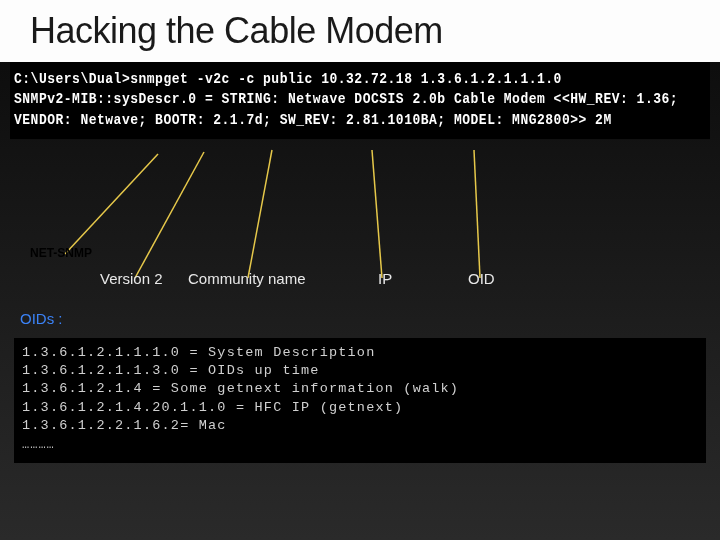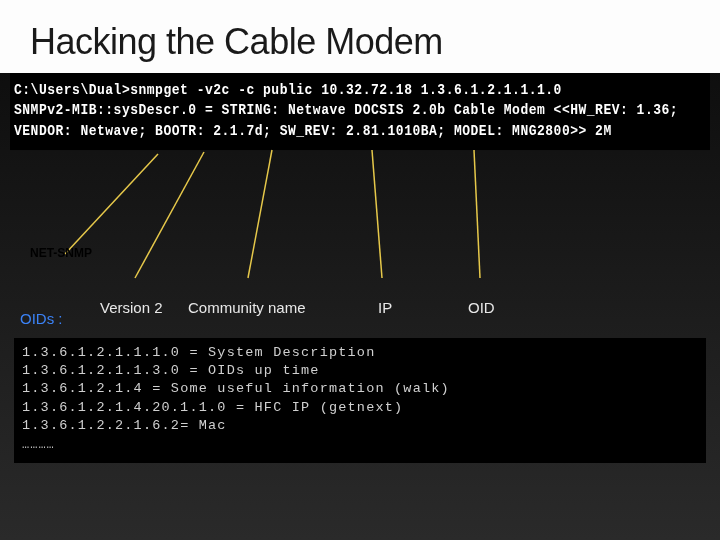--- a/index.html
+++ b/index.html
@@ -8,21 +8,21 @@
     height: 540px;
     background: linear-gradient(to bottom, #0a0a0a 0%, #1a1a1a 50%, #2a2a2a 100%);
     font-family: Arial, sans-serif;
     position: relative;
     overflow: hidden;
   }
   .slide-title {
     font-size: 36px;
     color: #1a1a1a;
     background: #fdfdfd;
-    padding: 21px 30px 10px 30px;
+    padding: 10px 30px 10px 30px;
     font-weight: normal;
     letter-spacing: -0.5px;
   }
   .terminal-output {
     background: #000;
     margin: 0 10px;
     padding: 6px 4px;
     font-family: 'Courier New', monospace;
     color: #fff;
     font-size: 13px;
@@ -46,21 +46,20 @@
     position: absolute;
     top: 270px;
     left: 0;
     width: 100%;
     height: 30px;
   }
   .annotation {
     position: absolute;
     font-size: 15px;
     color: #e8e8e8;
-    margin-top: 29px;
   }
   .ann-version { left: 100px; }
   .ann-community { left: 188px; }
   .ann-ip { left: 378px; }
   .ann-oid { left: 468px; }
   .oids-label {
     position: absolute;
     top: 310px;
     left: 20px;
     font-size: 15px;
@@ -114,17 +113,17 @@
   <div class="annotation ann-community">Community name</div>
   <div class="annotation ann-ip">IP</div>
   <div class="annotation ann-oid">OID</div>
 </div>
 
 <div class="oids-label">OIDs :</div>
 
 <div class="oids-block">
   <div class="oid-row"><span>1.3.6.1.2.1.1.1.0</span> = <span>System Description</span></div>
   <div class="oid-row"><span>1.3.6.1.2.1.1.3.0</span> = <span>OIDs up time</span></div>
-  <div class="oid-row"><span>1.3.6.1.2.1.4</span> = <span>Some useful information (walk)</span></div>
+  <div class="oid-row"><span>1.3.6.1.2.1.4</span> = <span>Some getnext information (walk)</span></div>
   <div class="oid-row"><span>1.3.6.1.2.1.4.20.1.1.0</span> = <span>HFC IP (getnext)</span></div>
   <div class="oid-row"><span>1.3.6.1.2.2.1.6.2</span><span>= </span><span>Mac</span></div>
   <div class="ellipsis">…………</div>
 </div>
 
 </body></html>

